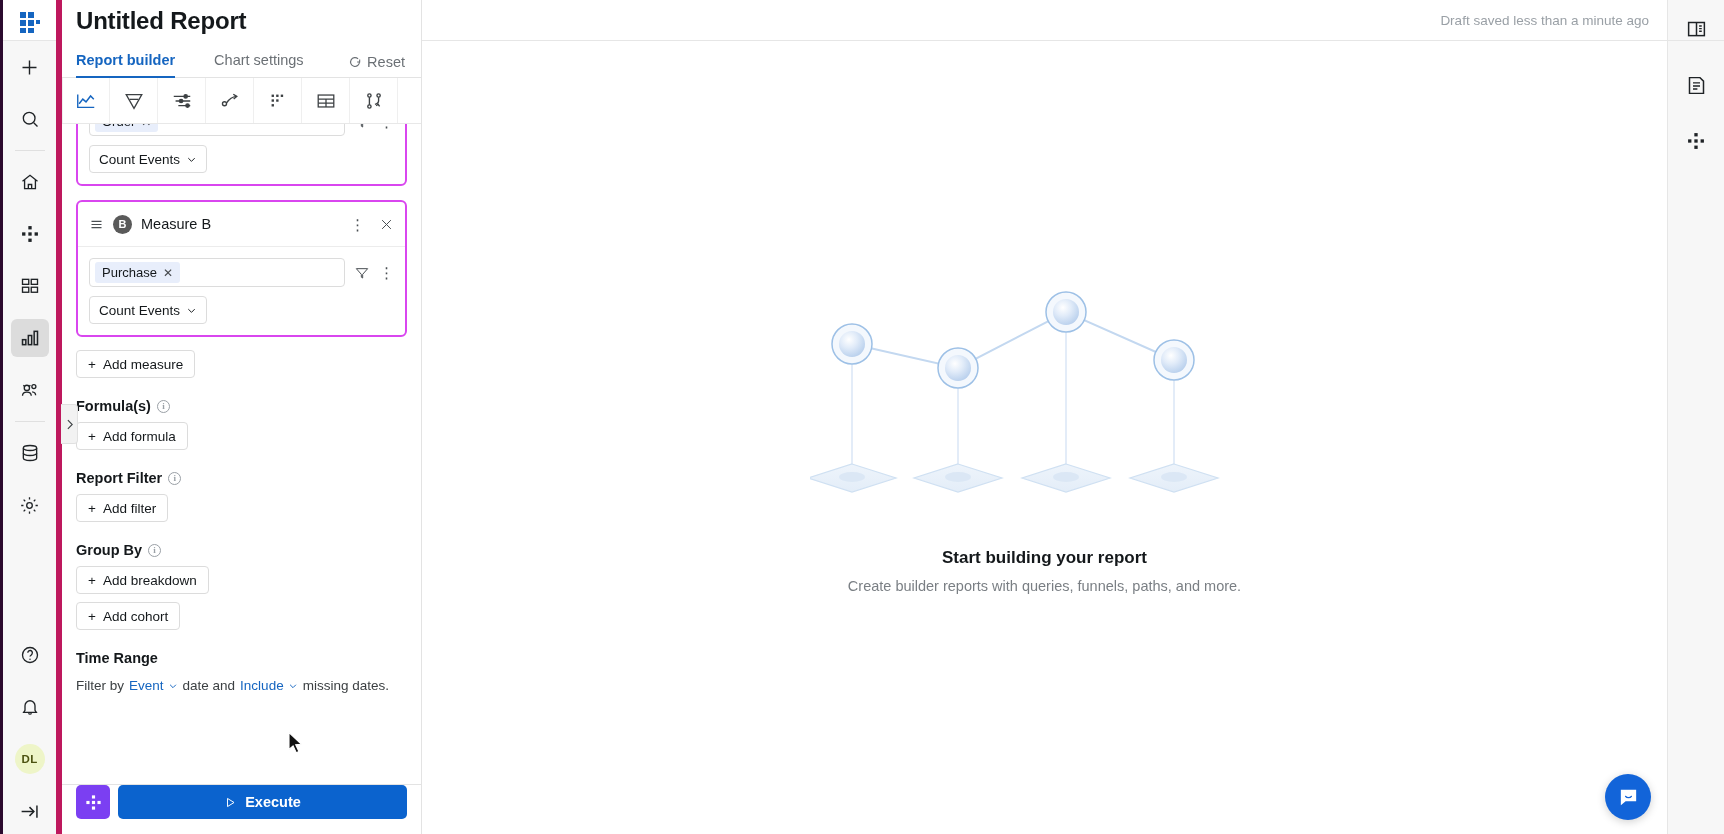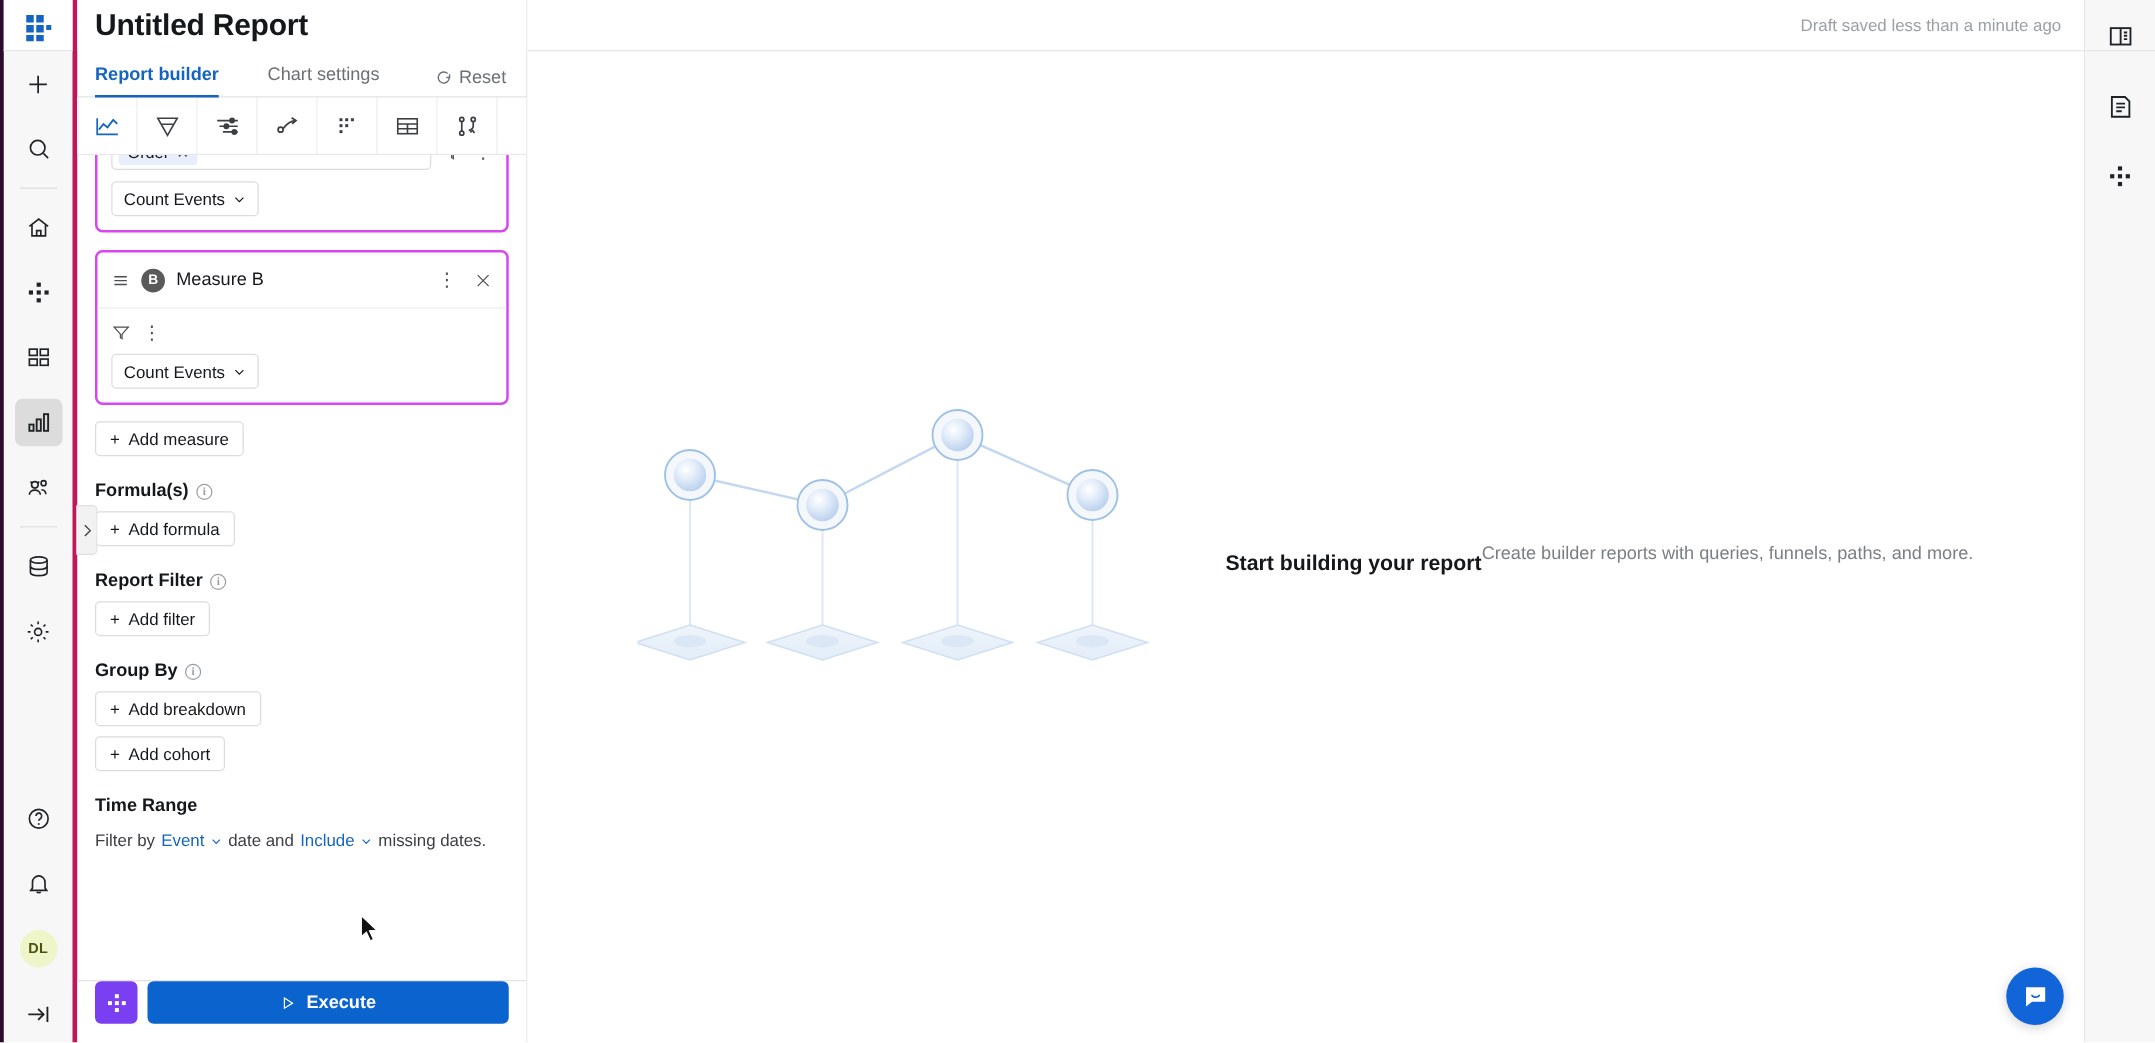--- a/index.html
+++ b/index.html
@@ -9,21 +9,21 @@
     background: #ffffff;
     overflow: hidden;
     -webkit-font-smoothing: antialiased;
   }
   .app { position: relative; width: 1724px; height: 834px; display: flex; }
 
   
   .left-rail {
     width: 62px; height: 834px;
     background: #f7f7f7;
-    border-right: 4px solid #be185d;
+    border-right: 6px solid #be185d;
     border-left: 3px solid #2b0a2e;
     display: flex; flex-direction: column; align-items: center;
     flex: none;
   }
   .logo-cell {
     width: 100%; height: 40px;
     display: flex; align-items: center; justify-content: center;
     background: #ffffff;
     border-bottom: 1px solid #e6e6e6;
     padding-top: 4px; height: 41px;
@@ -172,21 +172,21 @@
     display: flex; align-items: center; justify-content: center; gap: 8px; cursor: pointer;
   }
 
   
   .main { flex: 1; display: flex; flex-direction: column; position: relative; background: #fff; }
   .topbar {
     height: 41px; border-bottom: 1px solid #e6e6e6;
     display: flex; align-items: center; justify-content: flex-end; padding-right: 18px;
   }
   .draft-status { font-size: 13.5px; color: #9aa0a6; }
-  .canvas { flex: 1; display: flex; flex-direction: row; align-items: center; justify-content: center; }
+  .canvas { flex: 1; display: flex; flex-direction: column; align-items: center; justify-content: center; }
   .empty-title { font-size: 17px; font-weight: bold; color: #14181b; margin-top: 26px; }
   .empty-sub { font-size: 14.5px; color: #7a7f84; margin-top: 10px; }
 
   
   .right-rail {
     width: 57px; height: 834px; flex: none;
     background: #f7f7f7; border-left: 1px solid #e6e6e6;
     display: flex; flex-direction: column; align-items: center;
   }
   .rr-top { height: 41px; width: 100%; border-bottom: 1px solid #e6e6e6; background:#f7f7f7;}
@@ -434,20 +434,26 @@
             <span class="dots">⋮</span>
             <span class="icon-btn">
               <svg width="15" height="15" viewBox="0 0 24 24" fill="none" stroke="currentColor" stroke-width="1.6">
                   <path d="M5 5l14 14M19 5L5 19"></path>
                 </svg>
             </span>
           </span>
         </div>
         <div class="mc-body">
           <div class="event-row">
+            <div class="event-input">
+              <span class="chip">
+                <span>Purchase</span>
+                <span class="x">✕</span>
+              </span>
+            </div>
             <span class="icon-btn">
               <svg width="16" height="16" viewBox="0 0 24 24" fill="none" stroke="currentColor" stroke-width="1.5">
                   <path d="M3.5 5.5h17L13 14v5.5l-2-1.2V14z"></path>
                 </svg>
             </span>
             <span class="dots">⋮</span>
           </div>
           <div class="select-sm">
             <span>Count Events</span>
             <svg width="11" height="11" viewBox="0 0 24 24" fill="none" stroke="currentColor" stroke-width="2.1">

